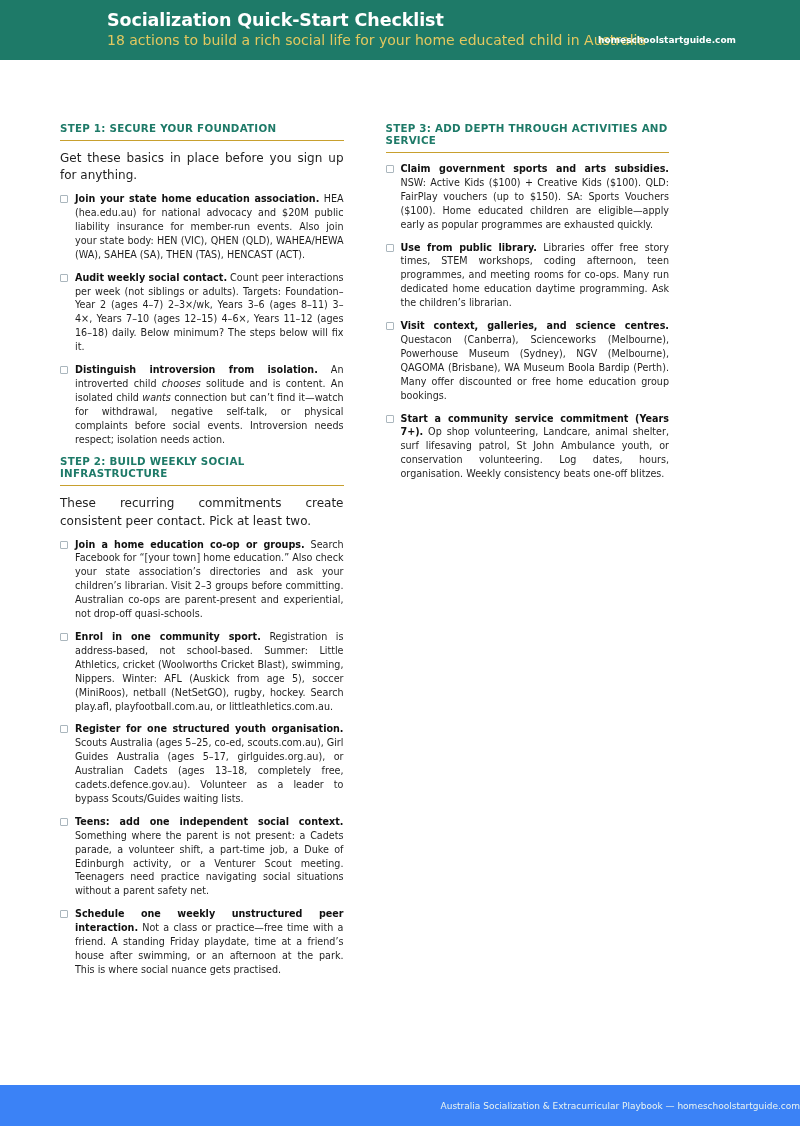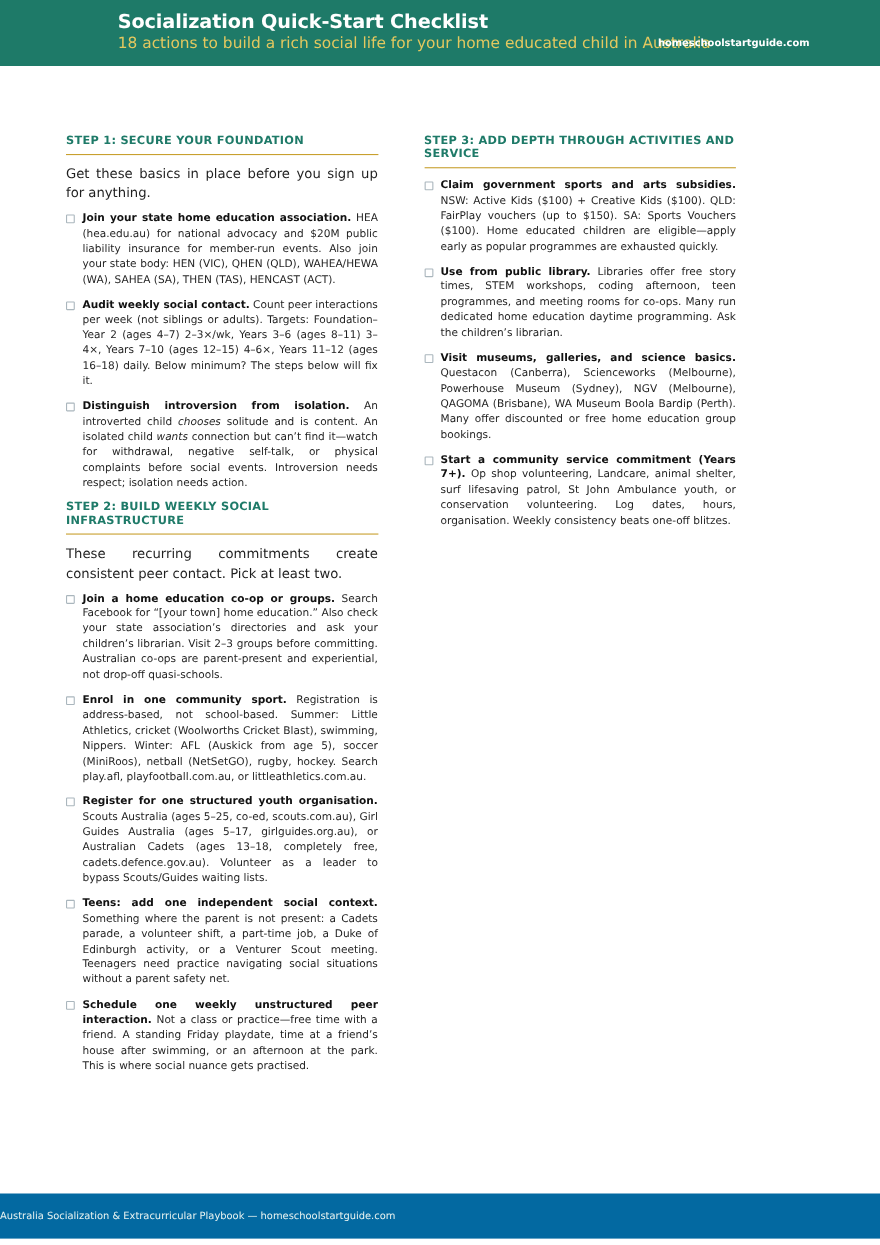--- a/index.html
+++ b/index.html
@@ -115,24 +115,24 @@
     color: #111111;
   }
   .item-text i { font-style: italic; }
 
   
   .footer {
     position: absolute;
     left: 0; top: 1085px;
     width: 800px;
     height: 41px;
-    background: #0369a1;
+    background: #3b82f6;
     display: flex;
     align-items: center;
-    justify-content: flex-start;
+    justify-content: flex-end;
   }
   .footer-text {
     font-size: 9px;
     color: #eaf4f1;
     white-space: nowrap;
   }
 </style>
 </head>
 <body>
 
@@ -191,21 +191,21 @@
         <div class="item">
           <span class="checkbox"></span>
           <div class="item-body"><span class="item-lead">Claim government sports and arts subsidies.</span><span class="item-text">  NSW: Active Kids ($100) + Creative Kids ($100).   QLD: FairPlay vouchers (up to $150).  SA: Sports Vouchers ($100).  Home educated children are eligible—apply early as popular programmes are exhausted quickly.</span></div>
         </div>
         <div class="item">
           <span class="checkbox"></span>
           <div class="item-body"><span class="item-lead">Use from public library.</span><span class="item-text">  Libraries offer free story times, STEM workshops, coding afternoon, teen programmes, and meeting rooms for co-ops.   Many run dedicated home education daytime programming.   Ask the children’s librarian.</span></div>
         </div>
         <div class="item">
           <span class="checkbox"></span>
-          <div class="item-body"><span class="item-lead">Visit museums, galleries, and science basics.</span><span class="item-text">  Questacon (Canberra), Scienceworks (Melbourne), Powerhouse Museum (Sydney), NGV (Melbourne), QAGOMA (Brisbane), WA Museum Boola Bardip (Perth).  Many offer discounted or free home education group bookings.</span></div>
+          <div class="item-body"><span class="item-lead">Visit context, galleries, and science centres.</span><span class="item-text">  Questacon (Canberra), Scienceworks (Melbourne), Powerhouse Museum (Sydney), NGV (Melbourne), QAGOMA (Brisbane), WA Museum Boola Bardip (Perth).  Many offer discounted or free home education group bookings.</span></div>
         </div>
         <div class="item">
           <span class="checkbox"></span>
           <div class="item-body"><span class="item-lead">Start a community service commitment (Years 7+).</span><span class="item-text">  Op shop volunteering, Landcare, animal shelter, surf lifesaving patrol, St John Ambulance youth, or conservation volunteering.   Log dates, hours, organisation.   Weekly consistency beats one-off blitzes.</span></div>
         </div>
       </div>
     </div>
 </div>
 
 <div class="footer">

